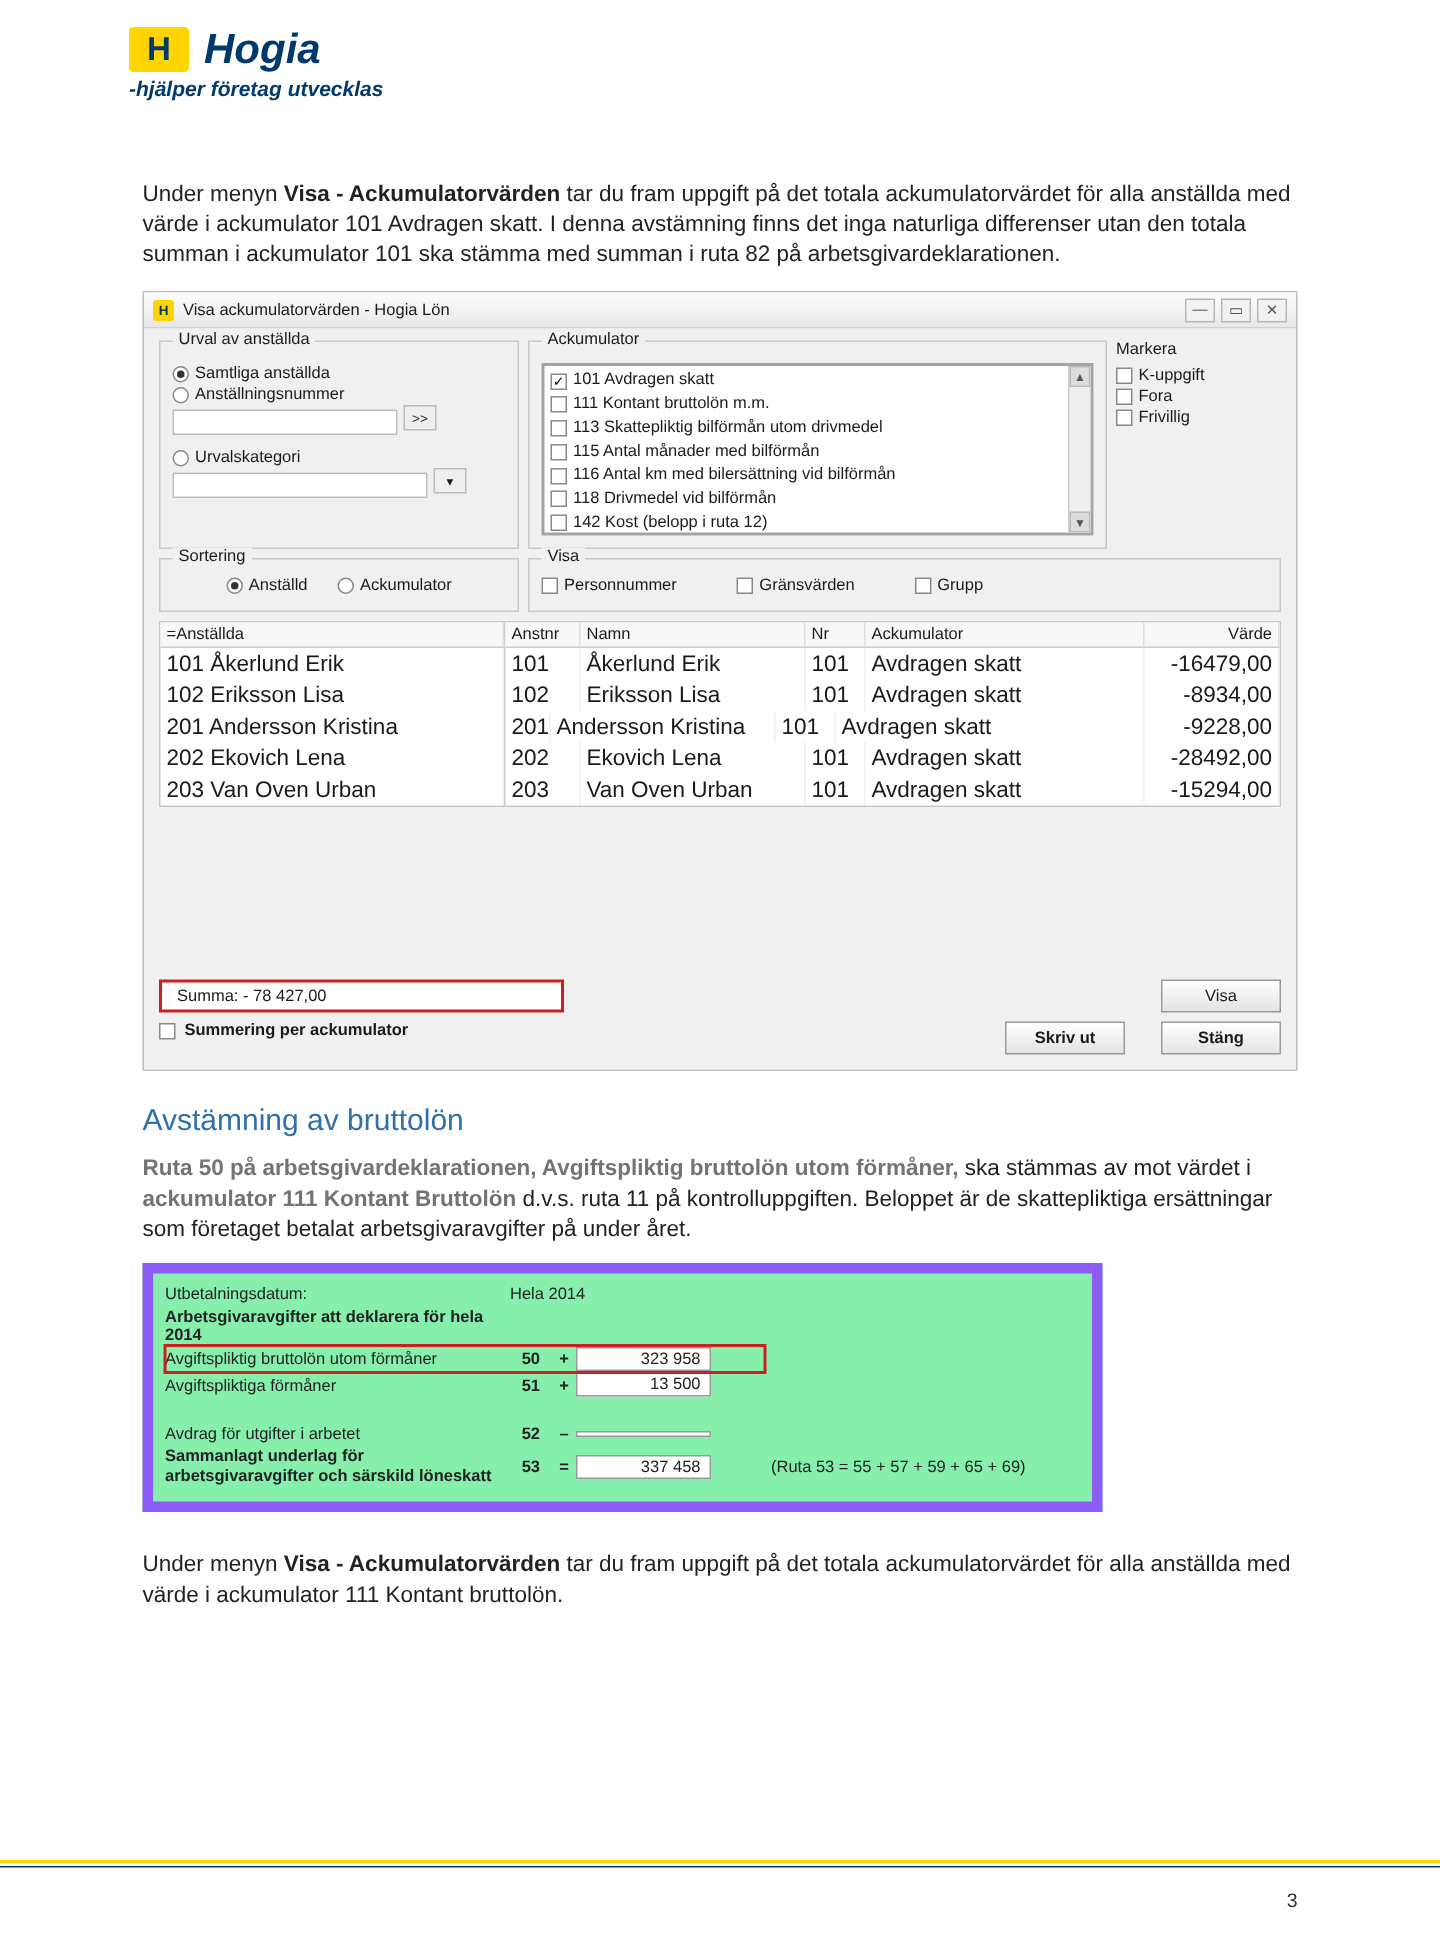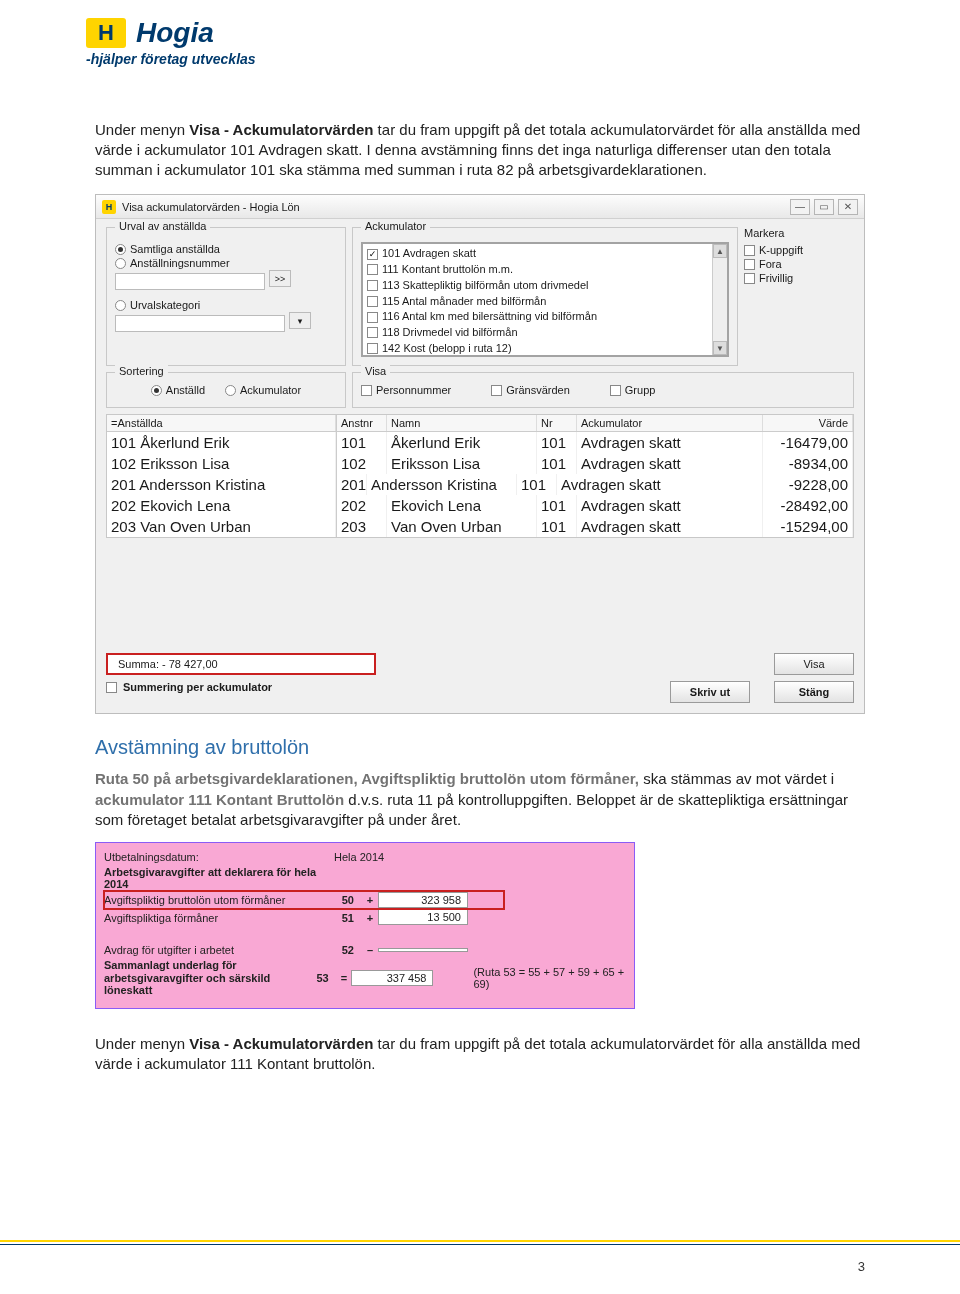--- a/index.html
+++ b/index.html
@@ -176,23 +176,23 @@
     border:2px solid #c92020;background:#fff;padding:3px 10px;width:270px;font-size:11px;
   }
   .dlgbtn{
     border:1px solid #9a9a9a;background:linear-gradient(#fff,#e3e3e3);
     width:80px;height:22px;font-size:11px;display:flex;align-items:center;justify-content:center;
   }
   .foot-row2{display:flex;align-items:flex-start;gap:24px;margin-top:6px;font-weight:bold;}
   
   .panel2 {
     margin: 12px 95px 0 95px;
-    border:1px solid #8b5cf6;
-    width:540px;
-    background:#f9a8d4;
+    border:7px solid #8b5cf6;
+    width:640px;
+    background:#86efac;
     font-size:11px;
     padding:6px 8px 10px 8px;
   }
   .p2row{display:flex;align-items:center;padding:1px 0;min-height:16px;}
   .p2lab{width:230px;}
   .p2lab.bold{font-weight:700;}
   .p2small{width:28px;text-align:right;padding-right:8px;font-weight:700;}
   .p2val{
     width:90px;border:1px solid #999;background:#fff;text-align:right;padding:1px 6px;font-size:11px;
   }

